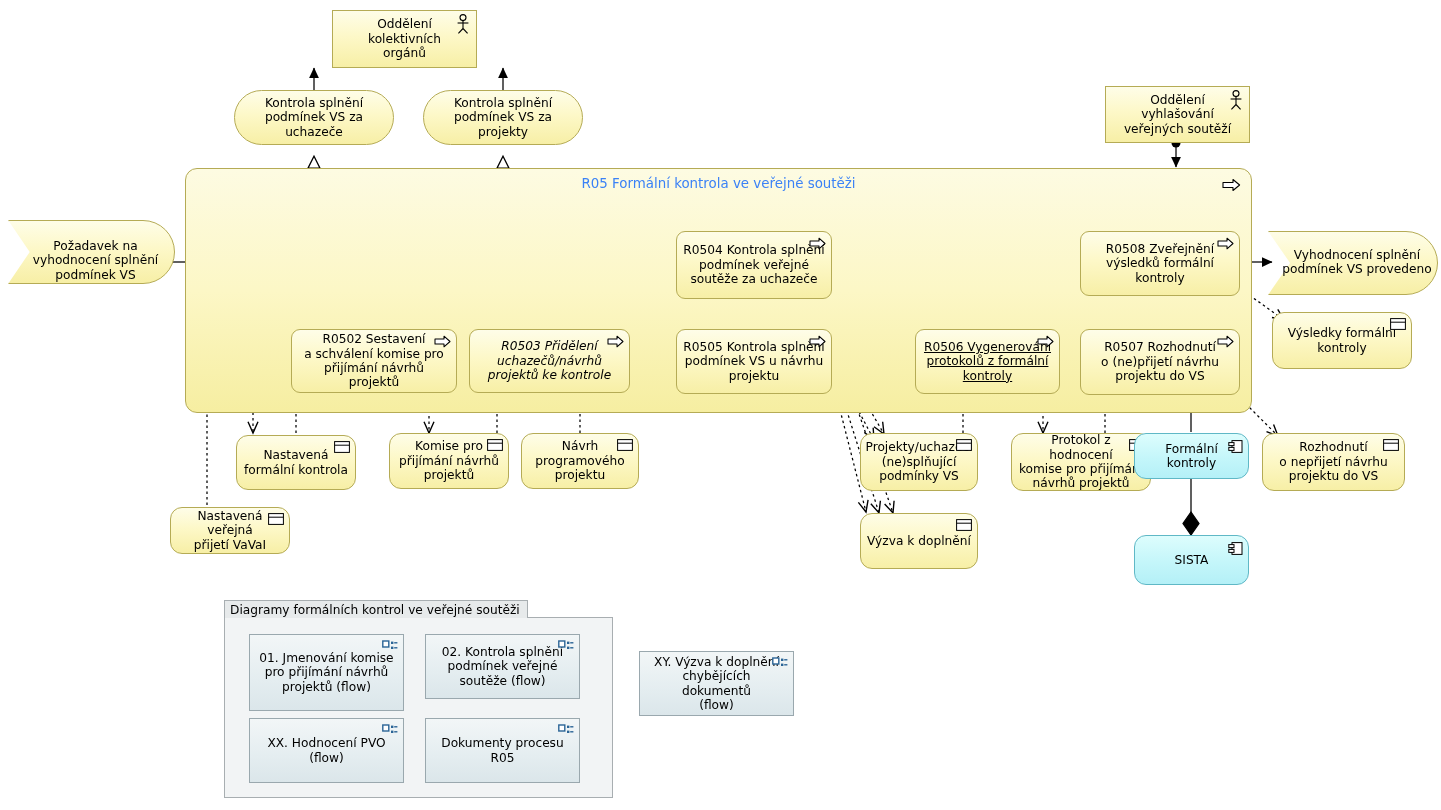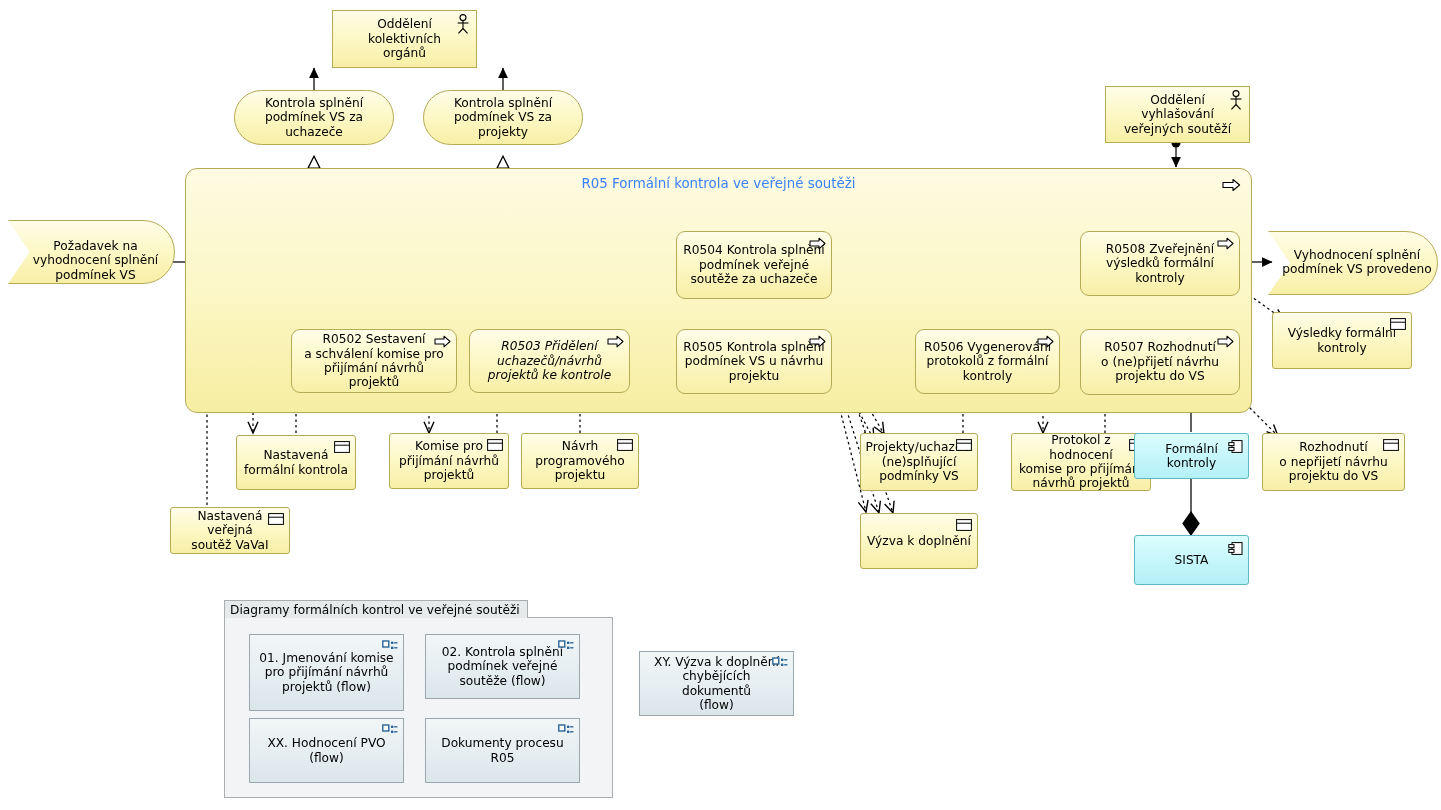--- a/index.html
+++ b/index.html
@@ -45,21 +45,21 @@
   .ref{
     background:linear-gradient(180deg,#f2f6f7 0%,#e4edf0 60%,#dbe6ea 100%);
     border:1px solid #9aa8ae;
   }
 
   
   .process{border-radius:9px;}
   
   .service{border-radius:999px;}
   
-  .object{border-radius:3px;}
+  .object{border-radius:12px;}
   
   .actor{border-radius:0;}
 
   
   .container{
     position:absolute;
     box-sizing:border-box;
     border:1px solid #b5ab55;
     border-radius:12px;
     background:linear-gradient(180deg,#fdfbe2 0%,#fcf7c6 50%,#f6eea1 100%);
@@ -310,21 +310,21 @@
     <span class="lbl">R0505 Kontrola splnění
 podmínek VS u návrhu
 projektu</span>
     <span class="icon ic-process">
       <svg viewBox="0 0 17 13" width="17" height="13">
           <path d="M1,4 L10,4 L10,1.2 L16,6.5 L10,11.8 L10,9 L1,9 z" fill="#fff" stroke="#000" stroke-width="1.05" stroke-linejoin="round"></path>
         </svg>
     </span>
   </div>
 
-  <div class="node process biz" style="left:915px;top:329px;width:145px;height:65px;">
+  <div class="node process biz" style="left:915px;top:329px;width:145px;height:65px;text-decoration:underline;">
     <span class="lbl">R0506 Vygenerování
 protokolů z formální
 kontroly</span>
     <span class="icon ic-process">
       <svg viewBox="0 0 17 13" width="17" height="13">
           <path d="M1,4 L10,4 L10,1.2 L16,6.5 L10,11.8 L10,9 L1,9 z" fill="#fff" stroke="#000" stroke-width="1.05" stroke-linejoin="round"></path>
         </svg>
     </span>
   </div>
 
@@ -356,21 +356,21 @@
     <span class="icon ic-object">
       <svg viewBox="0 0 16 12" width="16" height="12">
           <rect x="0.6" y="0.6" width="14.8" height="10.8" fill="#fff" stroke="#000" stroke-width="1"></rect>
           <line x1="0.6" y1="4.2" x2="15.4" y2="4.2" stroke="#000" stroke-width="1"></line>
         </svg>
     </span>
   </div>
 
   <div class="node object biz" style="left:170px;top:507px;width:120px;height:47px;">
     <span class="lbl">Nastavená veřejná
-soutěž VaVaI</span>
+přijetí VaVaI</span>
     <span class="icon ic-object">
       <svg viewBox="0 0 16 12" width="16" height="12">
           <rect x="0.6" y="0.6" width="14.8" height="10.8" fill="#fff" stroke="#000" stroke-width="1"></rect>
           <line x1="0.6" y1="4.2" x2="15.4" y2="4.2" stroke="#000" stroke-width="1"></line>
         </svg>
     </span>
   </div>
 
   <div class="node object biz" style="left:389px;top:433px;width:120px;height:56px;">
     <span class="lbl">Komise pro

